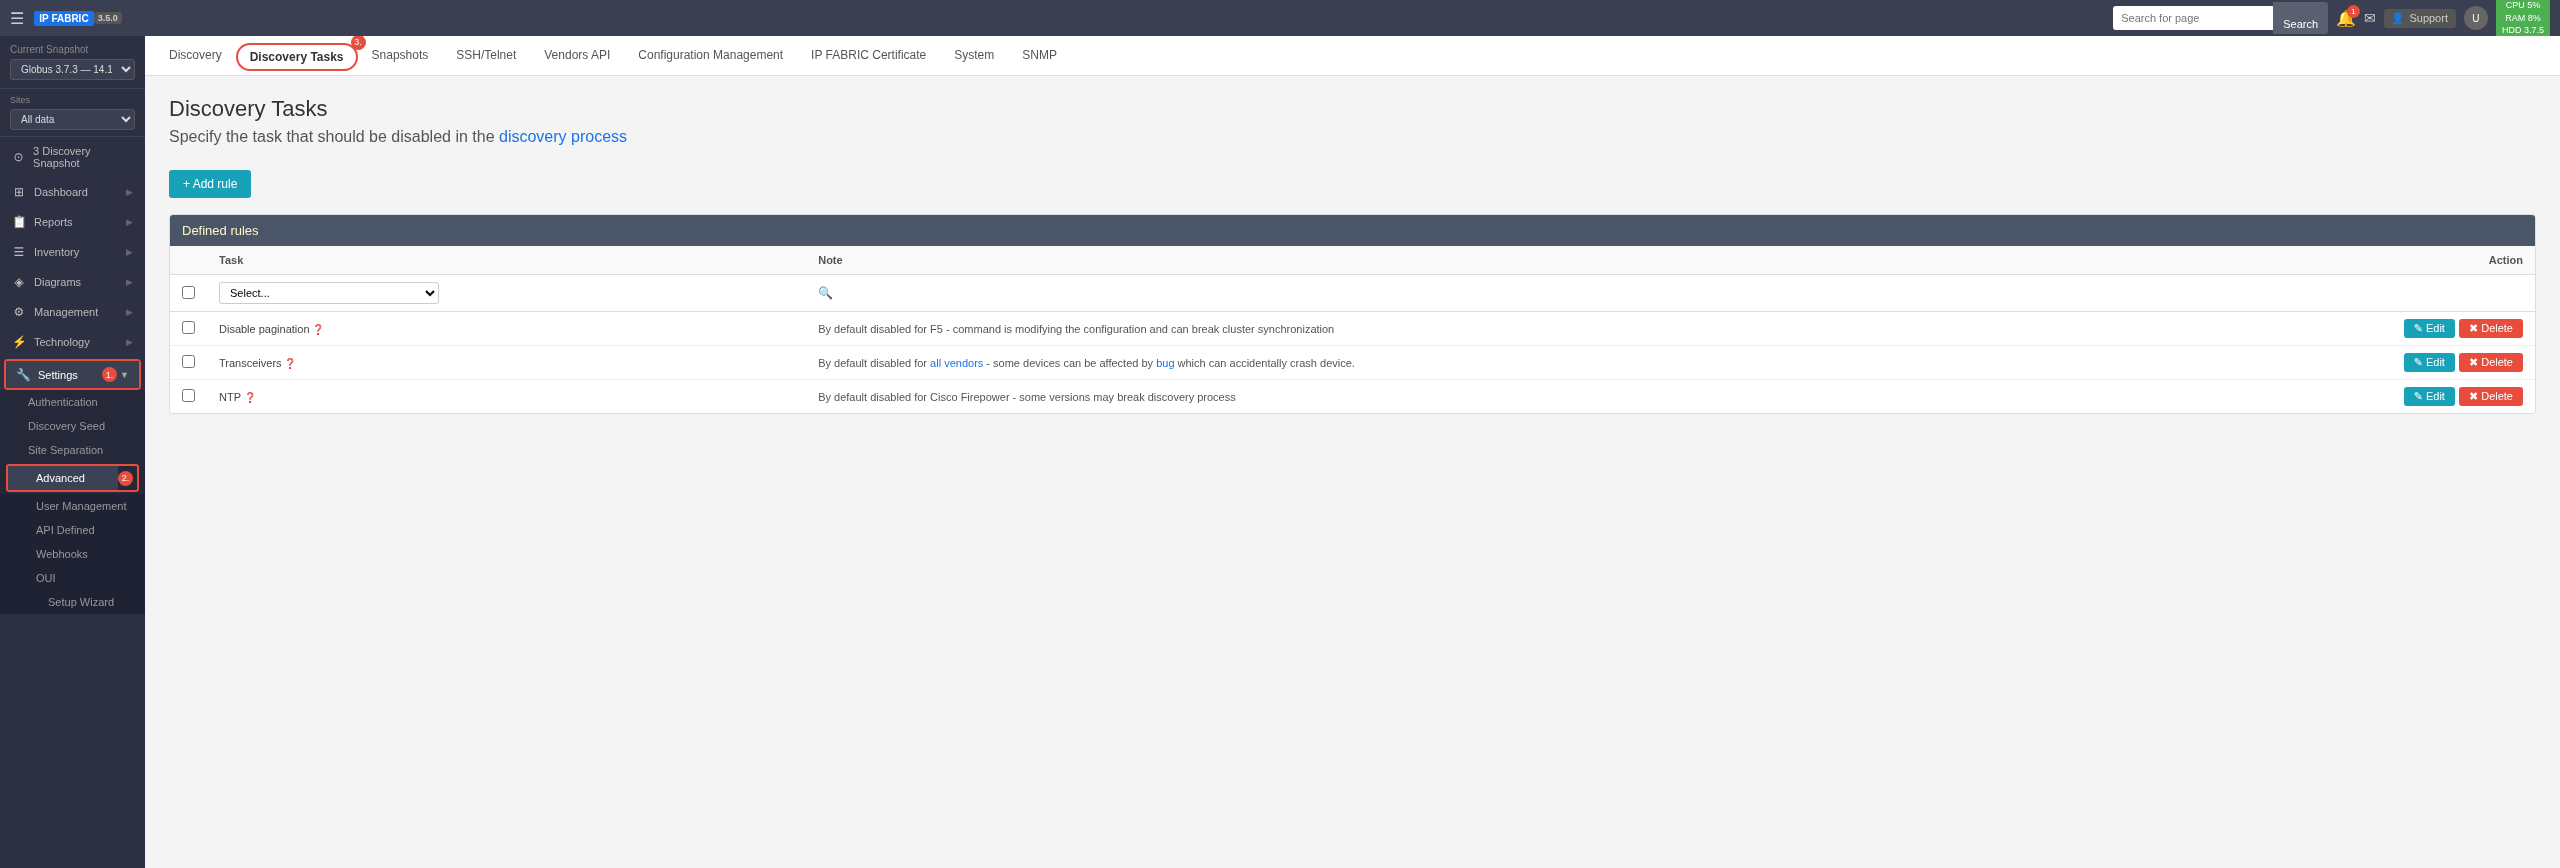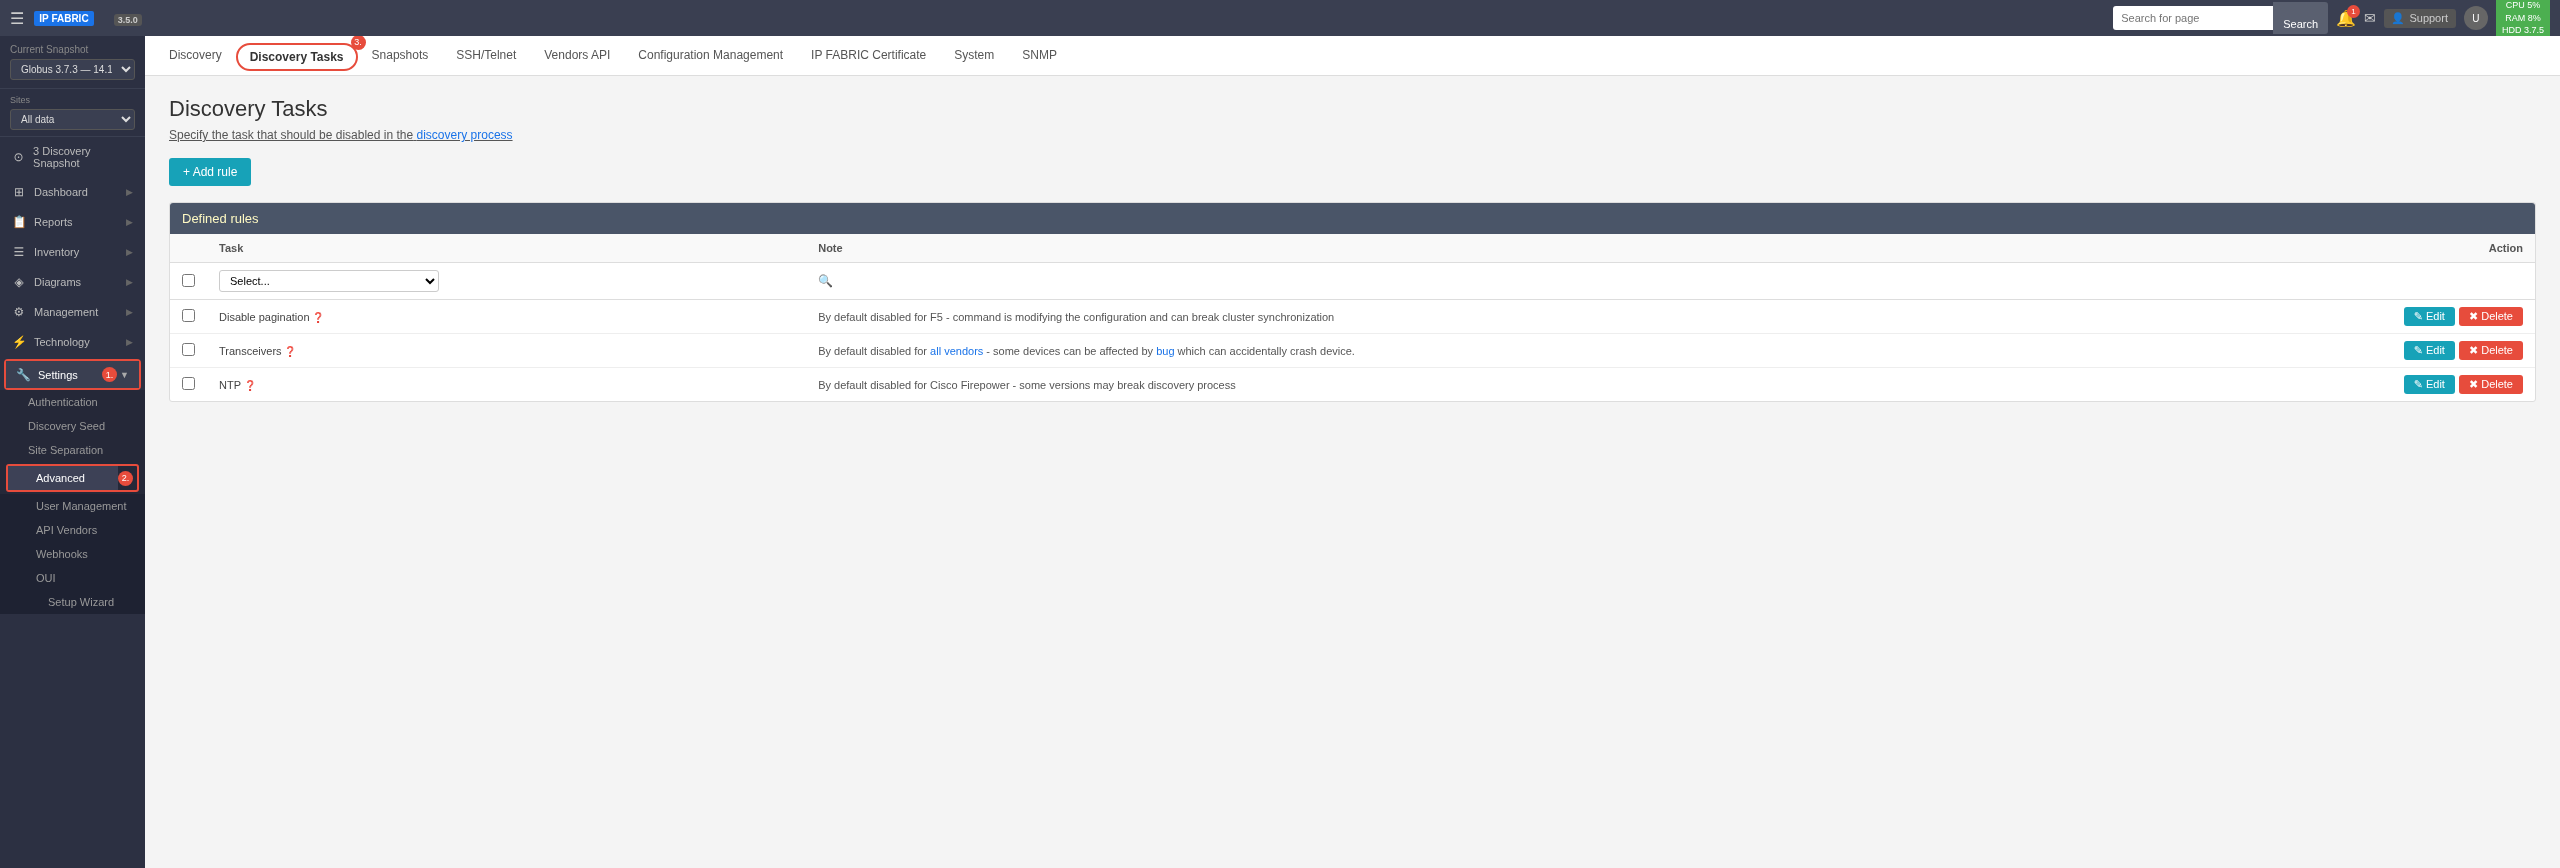--- a/index.html
+++ b/index.html
@@ -9,21 +9,21 @@
     .topbar {
       background: #3a3f51;
       height: 36px;
       display: flex;
       align-items: center;
       padding: 0 10px;
       justify-content: space-between;
       flex-shrink: 0;
     }
     .topbar-left { display: flex; align-items: center; gap: 10px; }
-    .topbar-logo { display: flex; align-items: flex-end; gap: 20px; color: #fff; font-size: 12px; font-weight: bold; }
+    .topbar-logo { display: flex; align-items: center; gap: 0; color: #fff; font-size: 12px; font-weight: bold; }
     .topbar-logo .logo-box { background: #1a73e8; padding: 2px 5px; border-radius: 2px; font-size: 10px; color: #fff; }
     .topbar-logo .version { background: #555; border-radius: 3px; padding: 1px 4px; font-size: 9px; color: #ccc; }
     .hamburger { color: #ccc; font-size: 16px; cursor: pointer; }
     .topbar-right { display: flex; align-items: center; gap: 8px; }
     .search-box { display: flex; align-items: center; }
     .search-box input { height: 24px; border: none; border-radius: 3px 0 0 3px; padding: 0 8px; font-size: 11px; width: 160px; outline: none; }
     .search-box button { height: 24px; background: #5a6070; color: #fff; border: none; padding: 16px 10px; border-radius: 0 3px 3px 0; cursor: pointer; font-size: 11px; }
     .topbar-icon { color: #ccc; font-size: 14px; cursor: pointer; position: relative; }
     .badge { background: #e74c3c; color: #fff; border-radius: 50%; font-size: 8px; width: 13px; height: 13px; display: flex; align-items: center; justify-content: center; position: absolute; top: -4px; right: -4px; }
     .support-btn { background: #555; color: #ccc; border: none; border-radius: 3px; padding: 3px 8px; font-size: 11px; cursor: pointer; display: flex; align-items: center; gap: 4px; }
@@ -58,21 +58,21 @@
     .content-area { flex: 1; display: flex; flex-direction: column; overflow: hidden; }
 
     
     .sub-tabs { background: #fff; border-bottom: 1px solid #ddd; display: flex; align-items: center; padding: 0 10px; flex-shrink: 0; height: 40px; }
     .sub-tab { padding: 0 14px; height: 52px; display: flex; align-items: center; font-size: 12px; color: #555; cursor: pointer; border-bottom: 2px solid transparent; white-space: nowrap; }
     .sub-tab.active { color: #333; border-bottom: 2px solid #333; font-weight: bold; }
 
     
     .main-content { flex: 1; padding: 20px 24px; overflow-y: auto; background: #f4f4f4; }
     .page-title { font-size: 22px; font-weight: normal; color: #333; margin-bottom: 6px; }
-    .page-subtitle { font-size: 12px; color: #555; margin-bottom: 16px; text-decoration: underline; }
+    .page-subtitle { font-size: 16px; color: #555; margin-bottom: 24px; }
     .page-subtitle a { color: #1a73e8; text-decoration: none; }
 
     .add-rule-btn { background: #17a2b8; color: #fff; border: none; padding: 7px 14px; border-radius: 3px; font-size: 12px; cursor: pointer; display: flex; align-items: center; gap: 4px; margin-bottom: 16px; }
 
     
     .table-container { background: #fff; border-radius: 3px; border: 1px solid #ddd; }
     .table-header-bar { background: #4a5568; color: #fef9c3; padding: 8px 12px; font-size: 13px; border-radius: 3px 3px 0 0; }
     table { width: 100%; border-collapse: collapse; }
     thead tr { border-bottom: 1px solid #ddd; }
     th { padding: 8px 12px; text-align: left; font-size: 11px; color: #555; font-weight: bold; background: #f9f9f9; }
@@ -213,21 +213,21 @@
       <div class="sub-nav-item">Site Separation</div>
 
       <div style="display:flex;align-items:center;border: 2px solid #e74c3c; border-radius:3px; margin: 2px 6px;">
         <div class="sub-nav-item active" style="flex:1;border:none;margin:0;">Advanced</div>
         <span style="background:#e74c3c;color:#fff;border-radius:50%;width:15px;height:15px;font-size:9px;display:flex;align-items:center;justify-content:center;margin-right:4px;">2.</span>
       </div>
     </div>
 
     <div class="sub-nav" style="background:#1e2232;">
       <div class="sub-nav-item" style="padding-left:36px;">User Management</div>
-      <div class="sub-nav-item" style="padding-left:36px;">API Vendors</div>
+      <div class="sub-nav-item" style="padding-left:36px;">API Defined</div>
       <div class="sub-nav-item" style="padding-left:36px;">Webhooks</div>
       <div class="sub-nav-item" style="padding-left:36px;">OUI</div>
       <div class="sub-nav-item" style="padding-left:48px;">Setup Wizard</div>
     </div>
 
   </div>
 
   <div class="content-area">
 
     <div class="sub-tabs">

